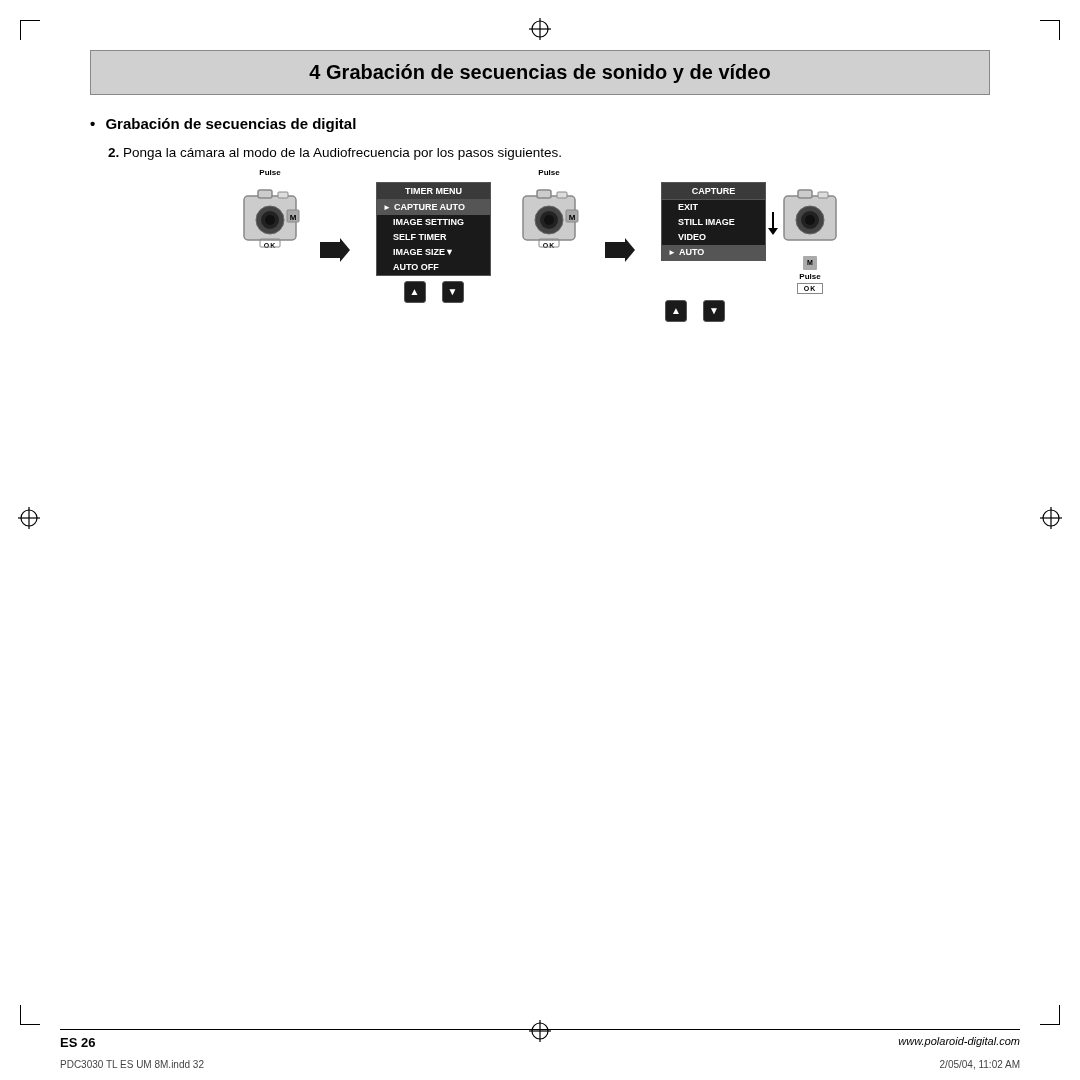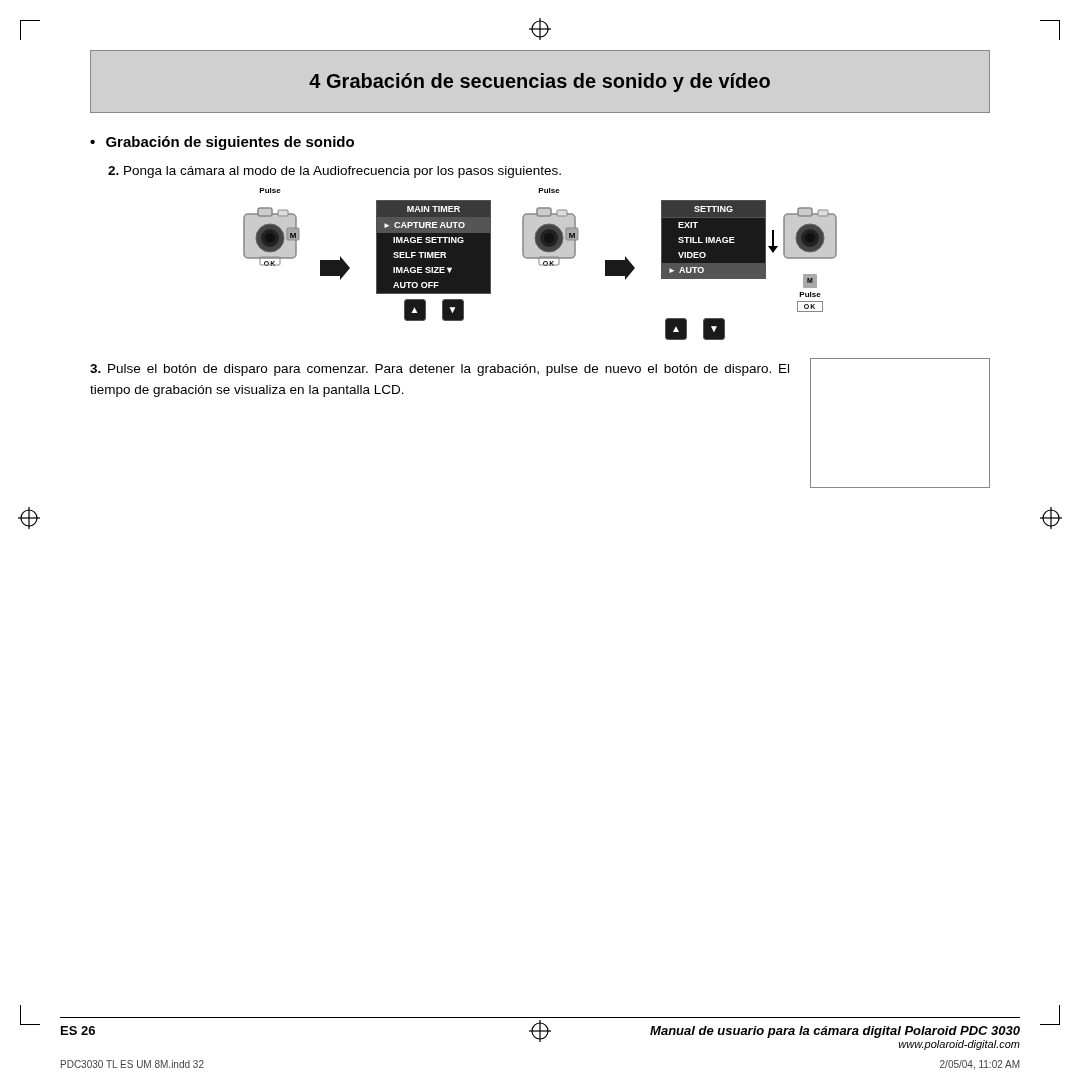--- a/index.html
+++ b/index.html
@@ -43,21 +43,21 @@
 
     .crosshair-top { top: 18px; left: 50%; transform: translateX(-50%); }
     .crosshair-left { top: 48%; left: 18px; transform: translateY(-50%); }
     .crosshair-right { top: 48%; right: 18px; transform: translateY(-50%); }
     .crosshair-bottom-center { bottom: 38px; left: 50%; transform: translateX(-50%); }
 
     
     .section-title {
       background: #d0d0d0;
       border: 1.5px solid #888;
-      padding: 19px 20px;
+      padding: 10px 20px;
       font-size: 20px;
       font-weight: bold;
       text-align: center;
       margin-bottom: 20px;
       margin-top: 10px;
     }
 
     
     .subsection-title {
       font-size: 15px;
@@ -302,21 +302,21 @@
       <line x1="0" y1="11" x2="22" y2="11" stroke="#000" stroke-width="1.2"></line>
     </svg>
   </div>
 
   <div class="main-content">
 
     <div class="section-title">4 Grabación de secuencias de sonido y de vídeo</div>
 
     <p class="subsection-title">
       <span class="bullet">•</span>
-      <span>Grabación de siguientes de sonido</span>
+      <span>Grabación de secuencias de digital</span>
     </p>
 
 
     <p class="body-text indent">
       <strong>2.</strong>
       Ponga la cámara al modo de la Audiofrecuencia por los pasos siguientes.
     </p>
 
     <div class="diagram-area">
 
@@ -345,21 +345,21 @@
       </div>
 
       <div style="align-self:center; margin:0 4px;">
         <svg width="30" height="24" viewBox="0 0 30 24">
           <polygon points="0,4 20,4 20,0 30,12 20,24 20,20 0,20" fill="#1a1a1a"></polygon>
         </svg>
       </div>
 
       <div class="diag-group">
         <div class="menu-box">
-          <div class="menu-header">MAIN TIMER</div>
+          <div class="menu-header">TIMER MENU</div>
           <div class="menu-item active-row">
             <span class="menu-arrow">►</span>
             <span>CAPTURE AUTO</span>
           </div>
           <div class="menu-item"><span style="width:10px; display:inline-block;"></span>IMAGE SETTING</div>
           <div class="menu-item"><span style="width:10px; display:inline-block;"></span>SELF TIMER</div>
           <div class="menu-item" style="display:flex; justify-content:flex-start;">
               <span><span style="width:10px; display:inline-block;"></span>IMAGE SIZE</span>
               <span>▼</span>
             </div>
@@ -392,21 +392,21 @@
       <div style="align-self:center; margin:0 4px;">
         <svg width="30" height="24" viewBox="0 0 30 24">
           <polygon points="0,4 20,4 20,0 30,12 20,24 20,20 0,20" fill="#1a1a1a"></polygon>
         </svg>
       </div>
 
       <div style="display:flex; flex-direction:column; align-items:flex-start; gap:6px;">
         <div style="display:flex; align-items:flex-start; gap:8px;">
 
           <div class="capture-menu-box">
-            <div class="capture-header">SETTING</div>
+            <div class="capture-header">CAPTURE</div>
             <div class="menu-item"><span style="width:10px; display:inline-block;"></span>EXIT</div>
             <div class="menu-item"><span style="width:10px; display:inline-block;"></span>STILL IMAGE</div>
             <div class="menu-item"><span style="width:10px; display:inline-block;"></span>VIDEO</div>
             <div class="menu-item active-row">
               <span class="menu-arrow">►</span>
               <span>AUTO</span>
             </div>
           </div>
 
           <div style="display:flex; flex-direction:column; align-items:center; position:relative;">
@@ -430,36 +430,28 @@
         </div>
 
         <div style="display:flex; gap:16px; padding-left:10px;">
           <div class="nav-btn">▲</div>
           <div class="nav-btn">▼</div>
         </div>
       </div>
 
     </div>
 
-    <div class="step3-area">
-      <p class="step3-text">
-        <strong>3.</strong>
-        Pulse el botón de disparo para comenzar. Para detener la grabación, pulse de nuevo el botón de disparo. El tiempo de grabación se visualiza en la pantalla LCD.
-      </p>
-      <div class="step3-image"></div>
-    </div>
 
   </div>
 
   <div class="footer">
     <div class="footer-line"></div>
     <div class="footer-content">
       <div class="footer-left">ES 26</div>
       <div class="footer-right">
-        <div class="footer-title">Manual de usuario para la cámara digital Polaroid PDC 3030</div>
         <div class="footer-url">www.polaroid-digital.com</div>
       </div>
     </div>
   </div>
 
   <div class="print-info">
     <span>PDC3030 TL ES UM 8M.indd 32</span>
     <span>2/05/04, 11:02 AM</span>
   </div>
 

